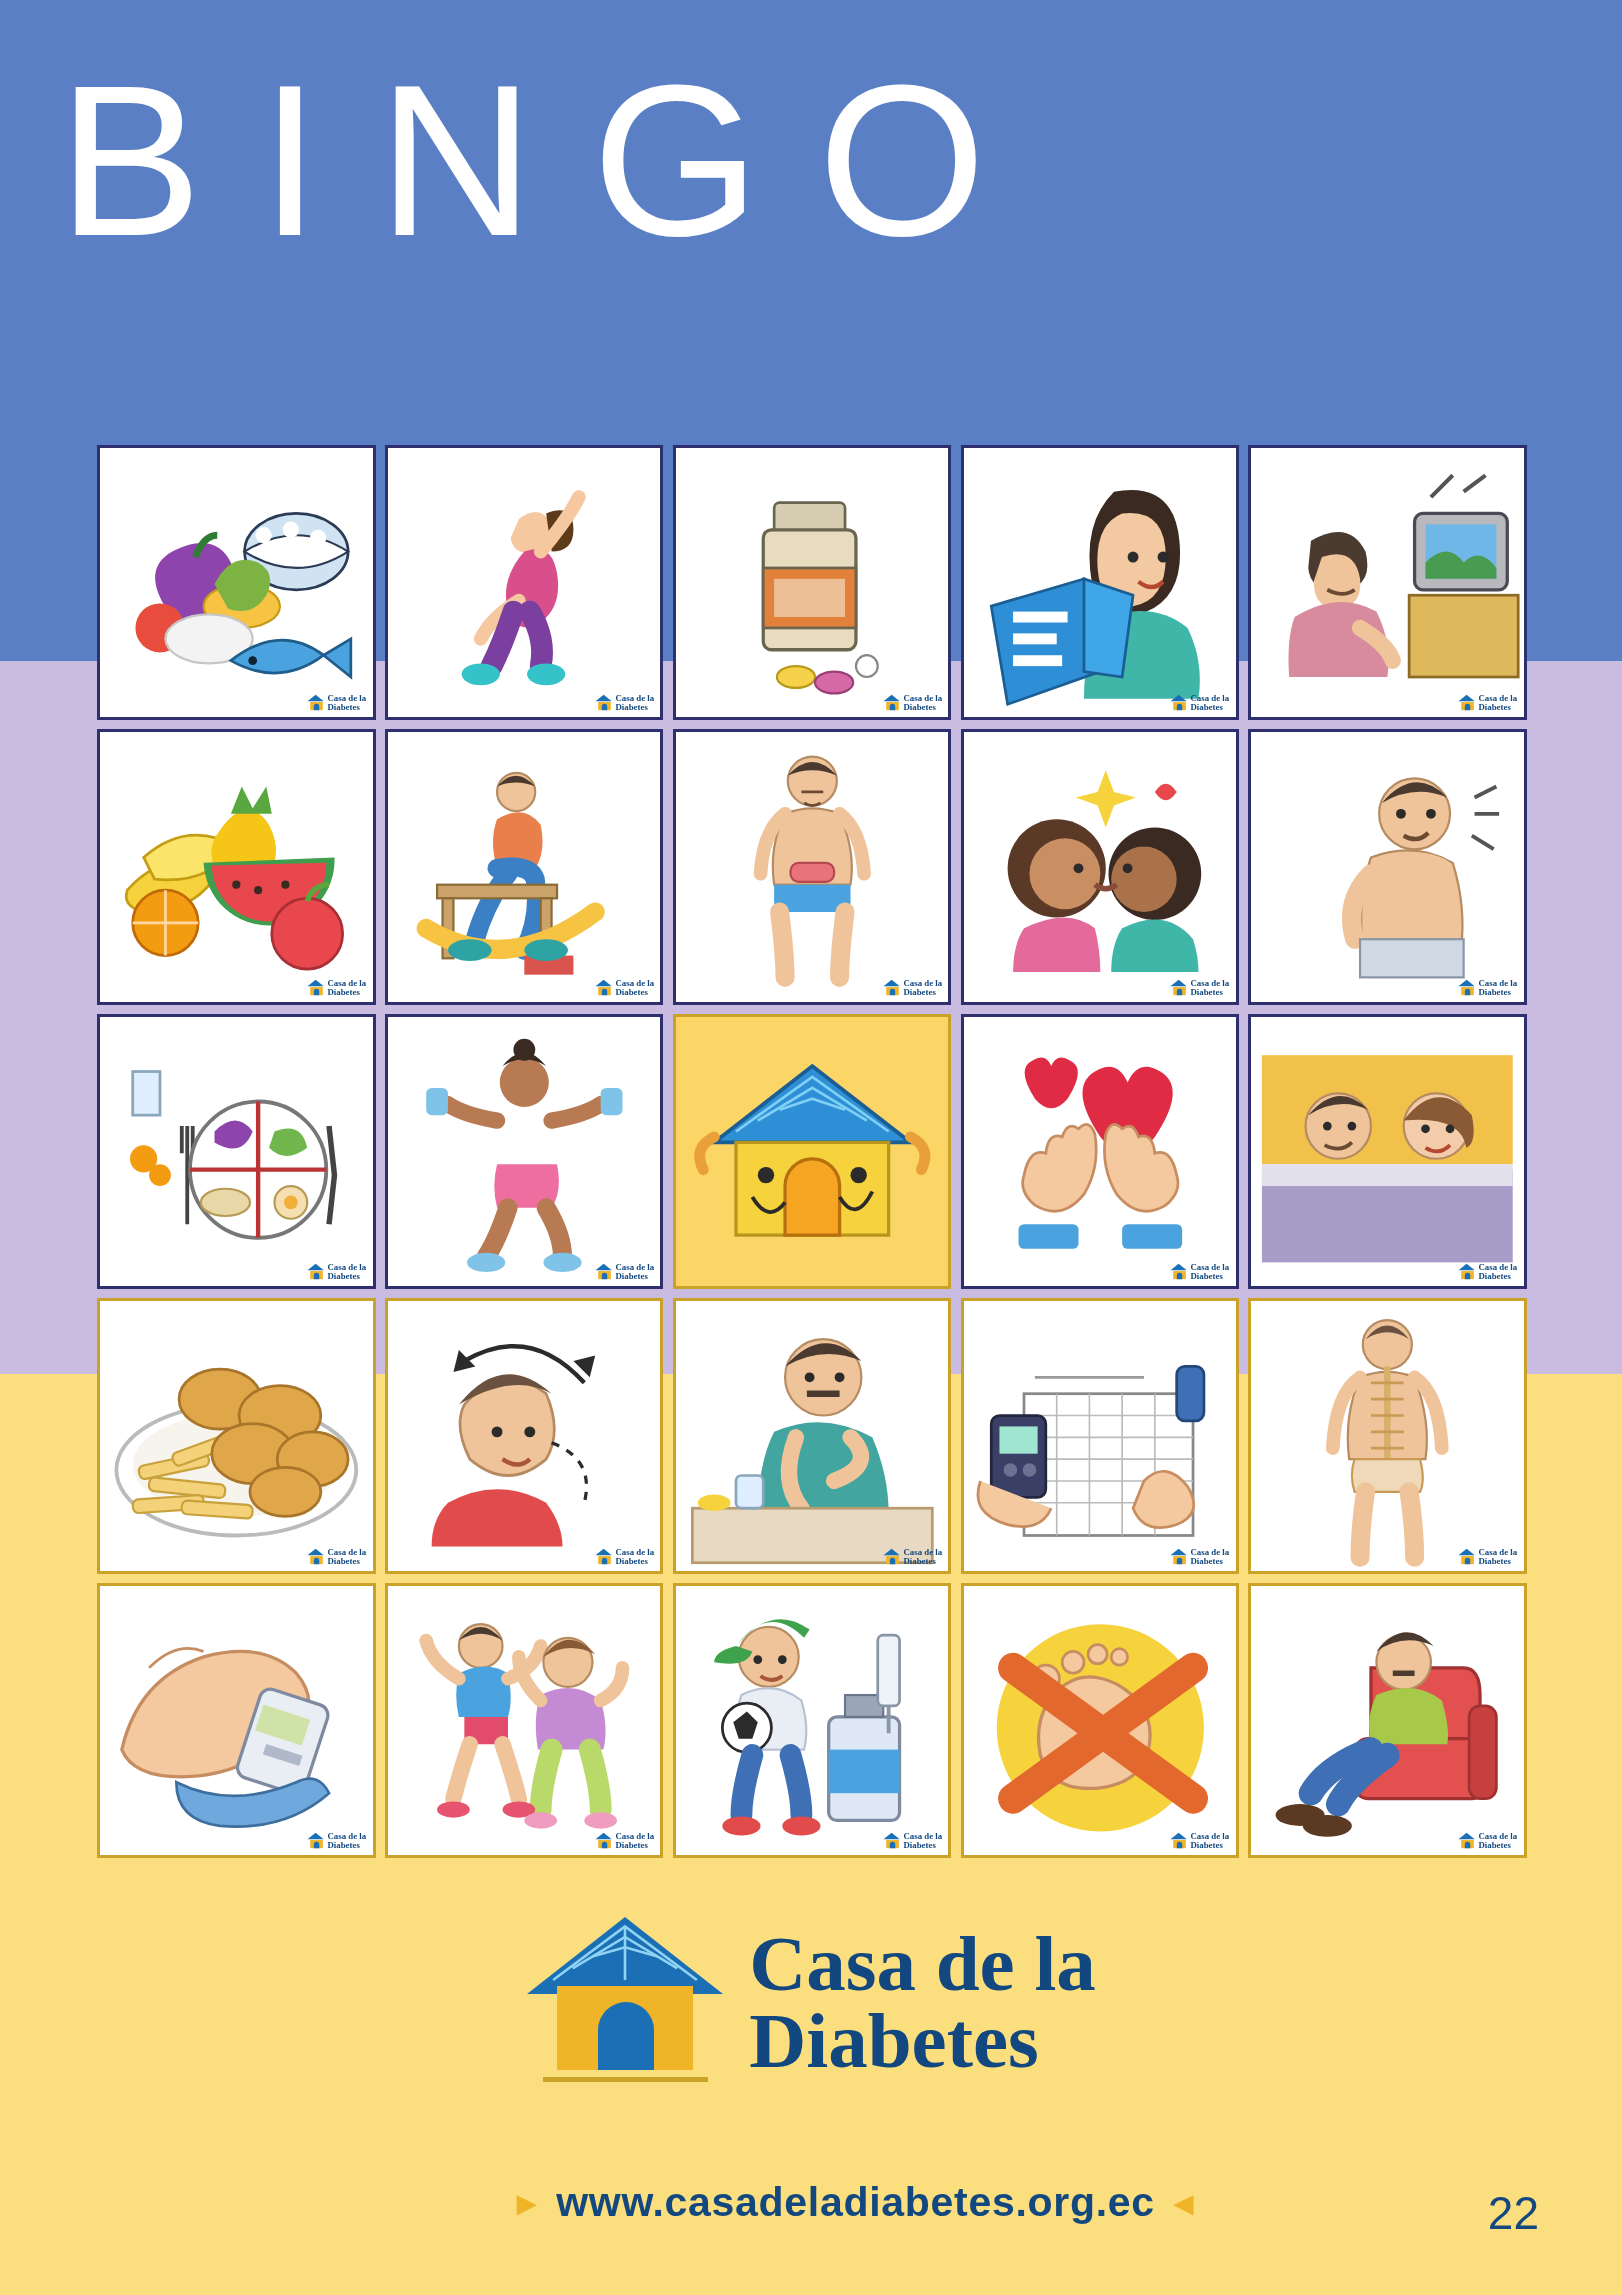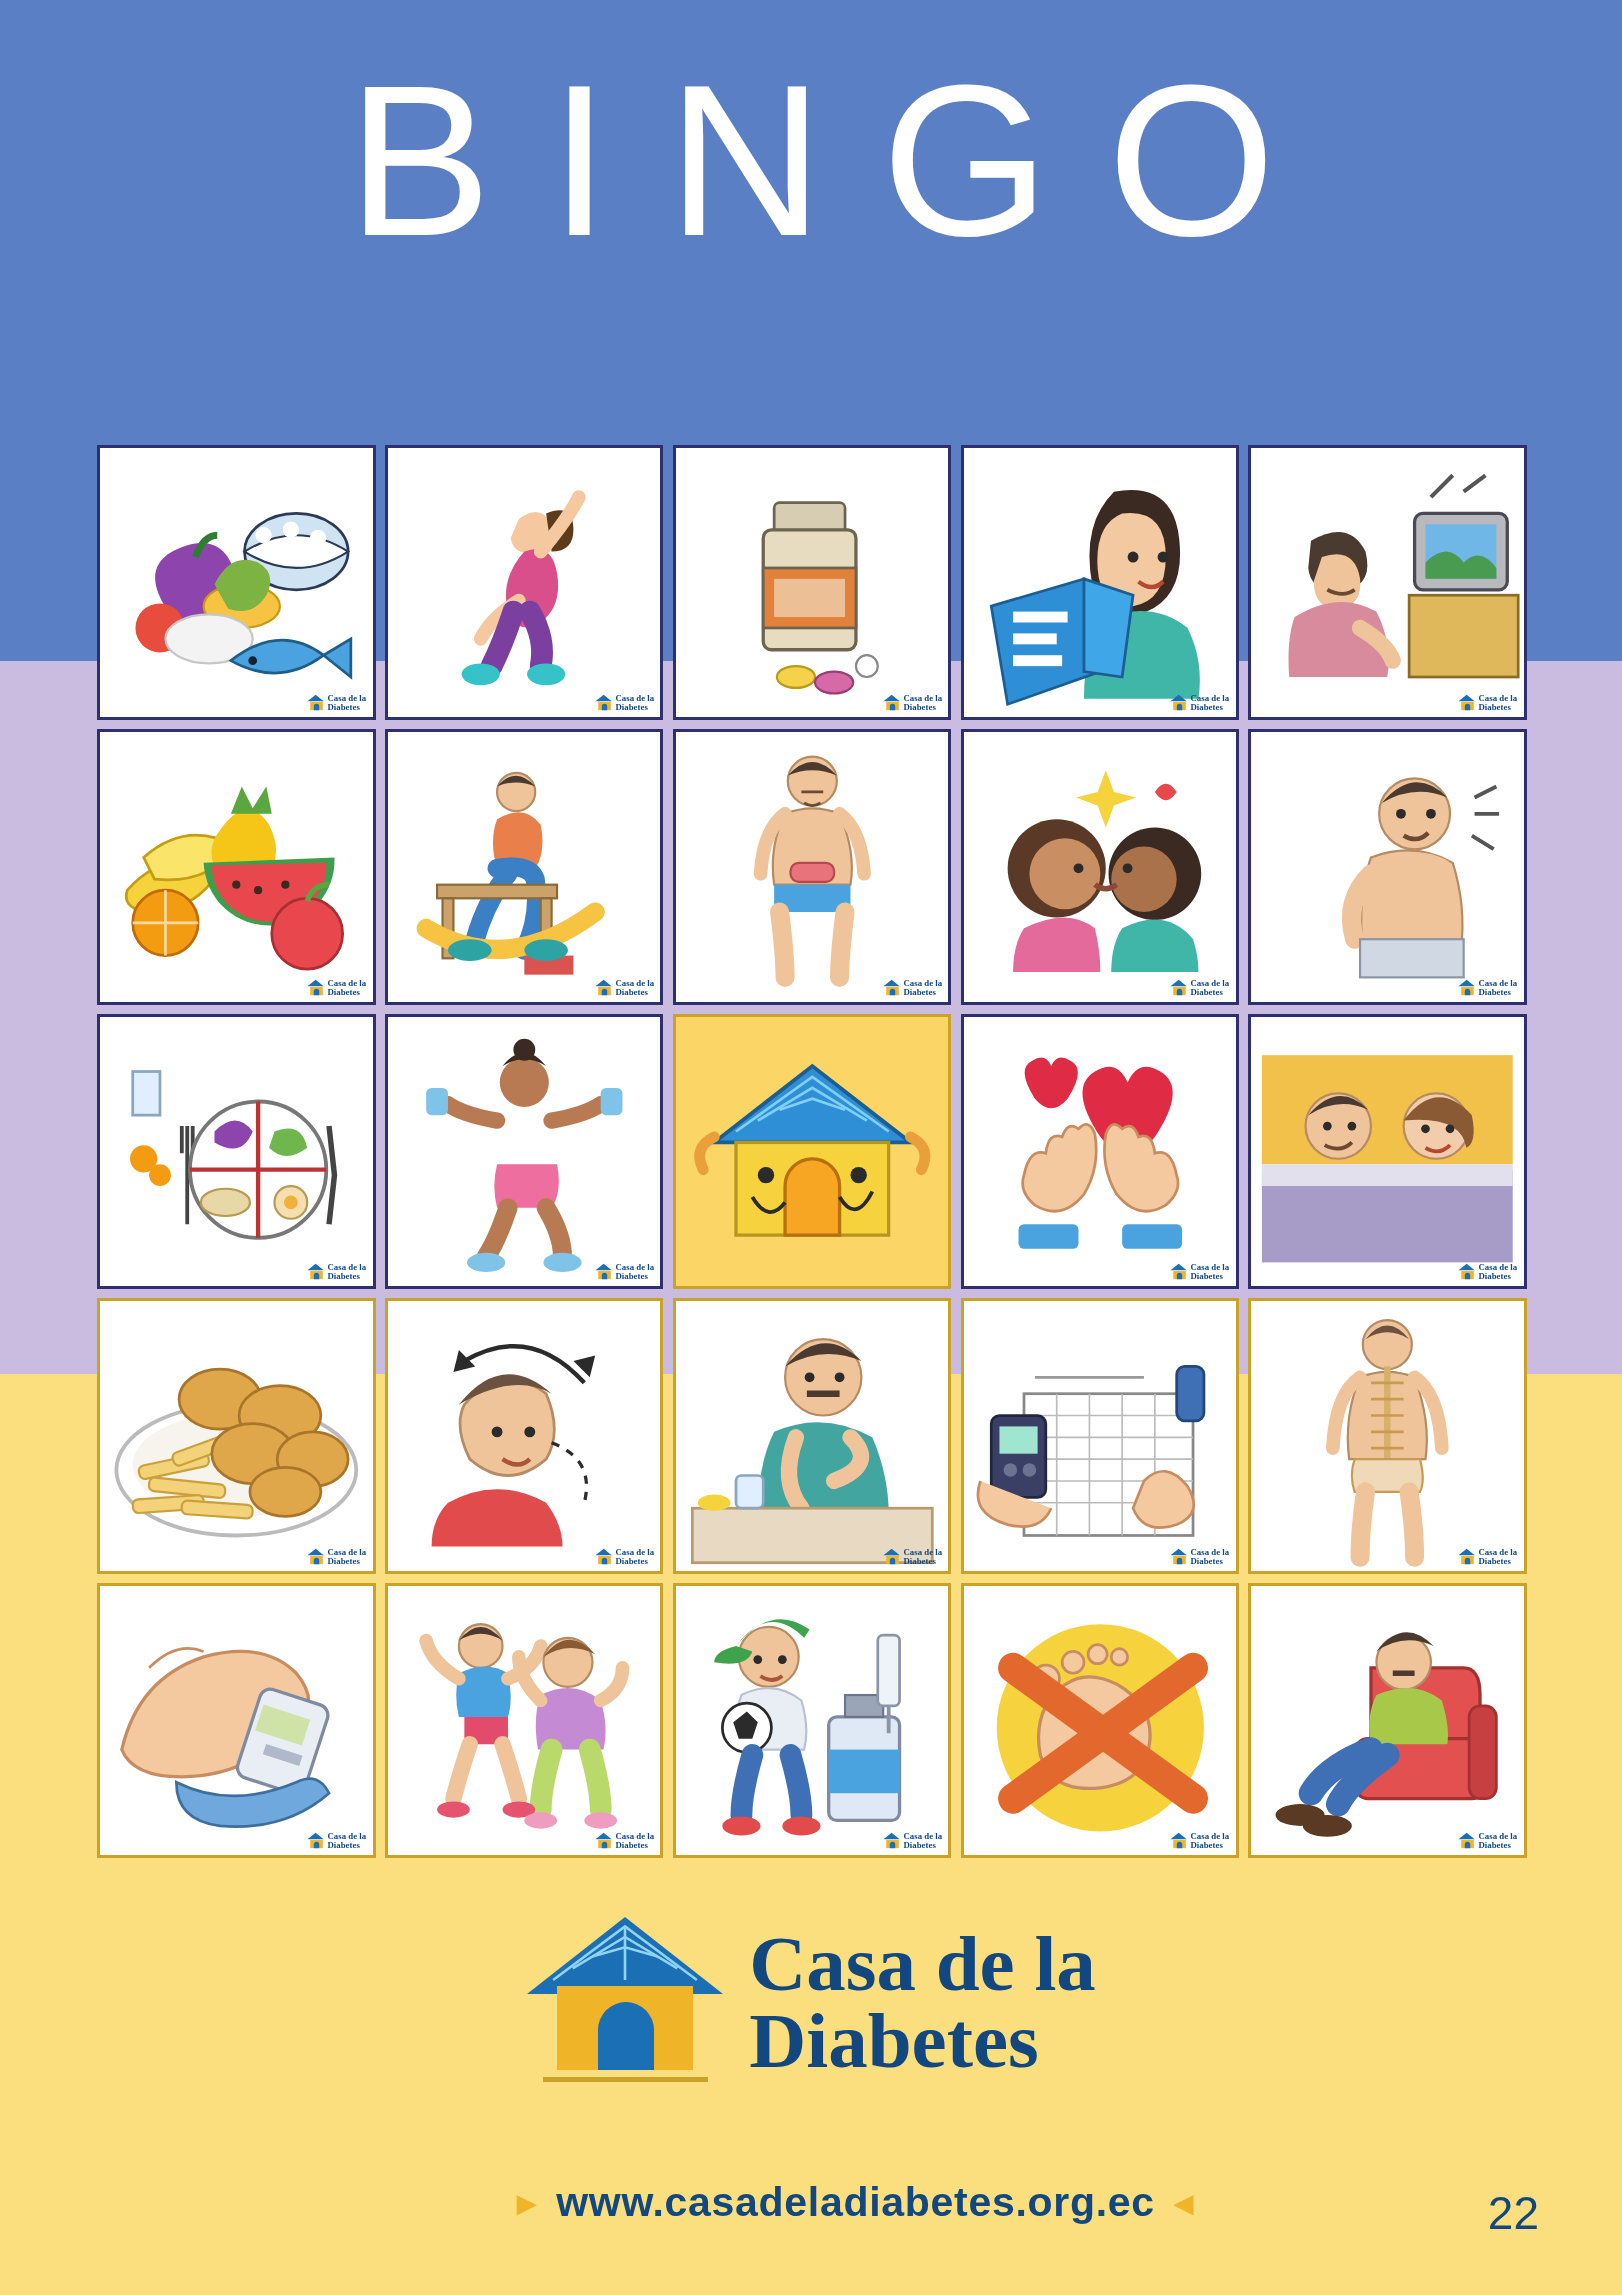--- a/index.html
+++ b/index.html
@@ -30,21 +30,21 @@
   .band-blue   { top: 0;      height: 661px; }
   .band-purple { top: 661px; height: 713px; }
   .band-yellow { top: 1374px; height: 921px; }
 
   
   #title {
     position: absolute;
     top: 52px;
     left: 0;
     width: 1623px;
-    text-align: center;
+    text-align: left;
     color: #ffffff;
     font-size: 216px;
     line-height: 1;
     letter-spacing: 58px;
     text-indent: 58px;
     font-weight: 400;
     font-family: "Liberation Sans", sans-serif;
     user-select: none;
   }
 

